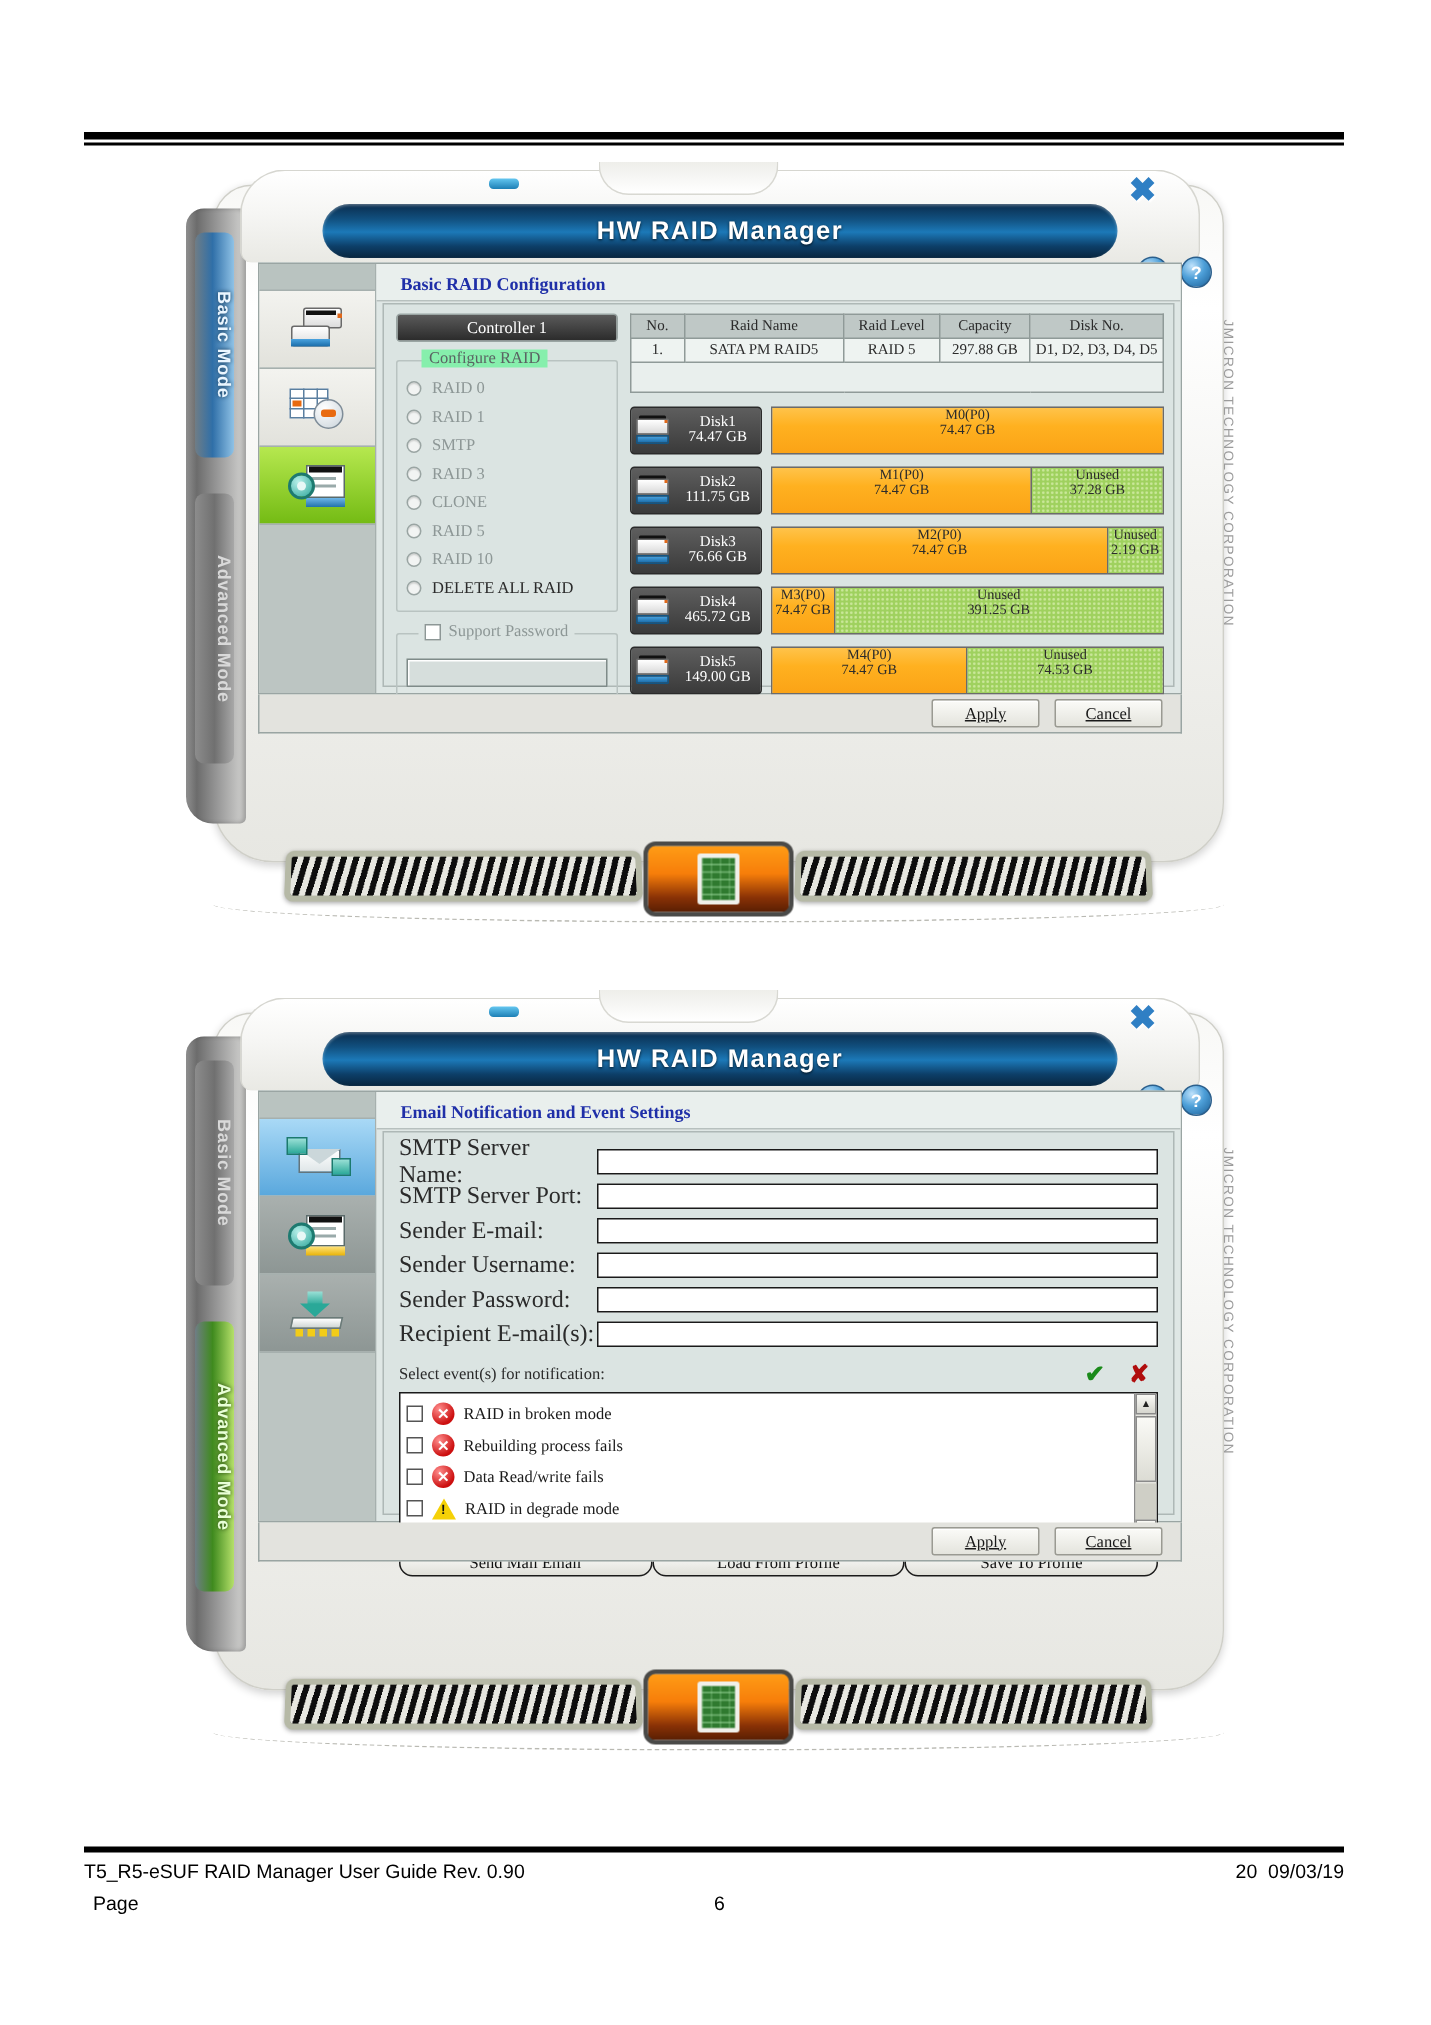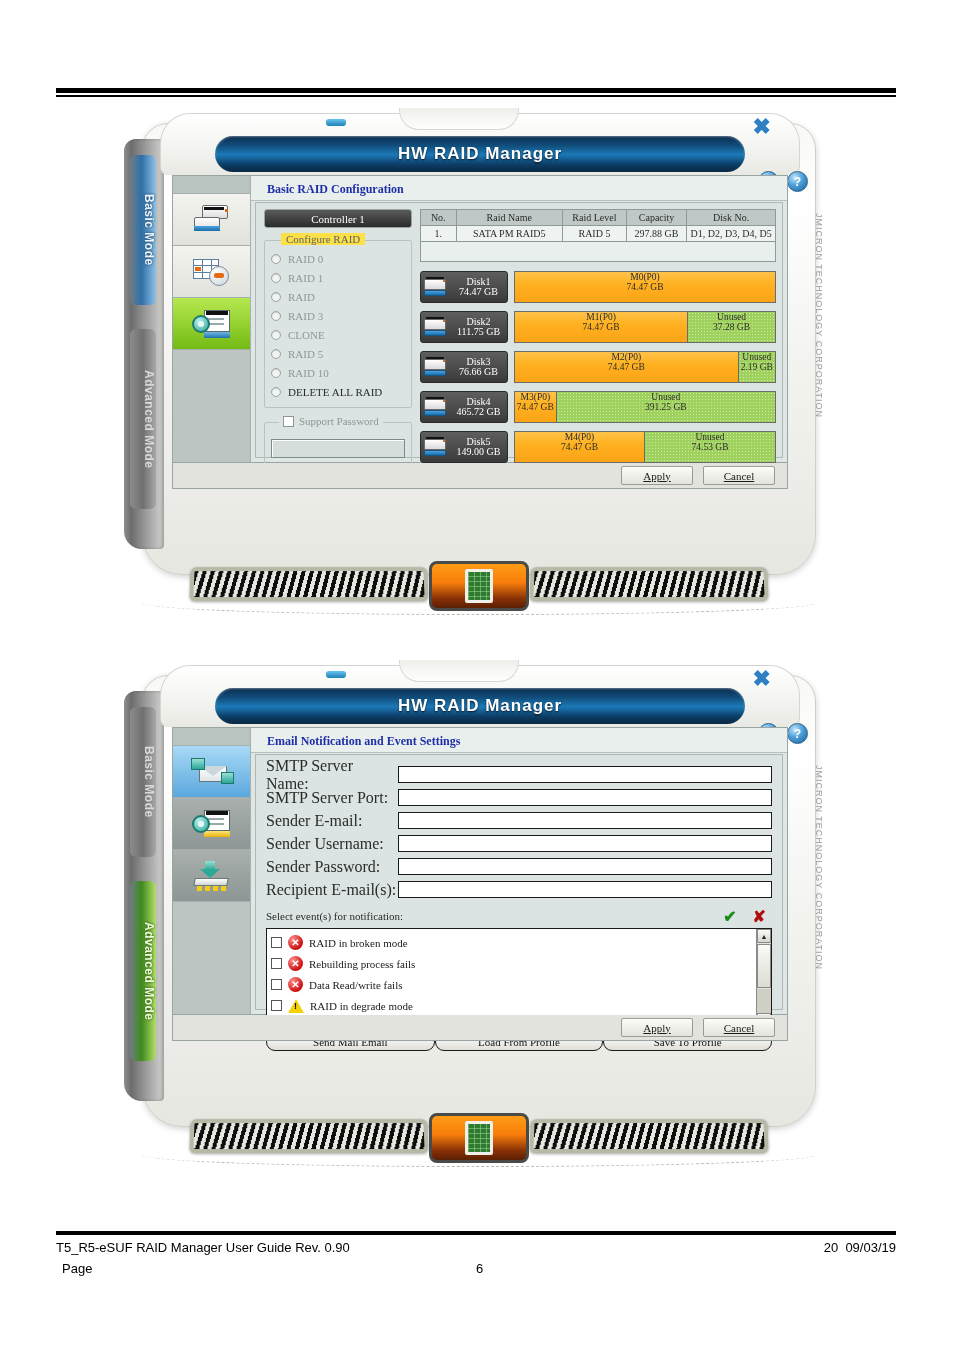--- a/index.html
+++ b/index.html
@@ -170,21 +170,21 @@
     background: linear-gradient(180deg,#5a5a5a,#2b2b2b);
     color:#fff; font-size:11px; display:flex; align-items:center; justify-content:center;
     border:1px solid #9aa5a3;
     font-family:"Liberation Serif", serif;
   }
   .fieldset {
     margin-top:12px; border:1px solid #b9c3c1; padding:8px 6px 6px 6px;
     position:relative; border-radius:2px;
   }
   .legend {
-    position:absolute; top:-8px; left:16px; background:#fde047; padding:0 5px;
+    position:absolute; top:-8px; left:16px; background:#86efac; padding:0 5px;
     font-size:11px; color:#5a6463; font-family:"Liberation Serif", serif;
   }
   .radio-row { display:flex; align-items:center; gap:7px; height:19px; }
   .radio {
     width:10px; height:10px; border-radius:50%;
     background:#f2f4f3; border:1px solid #9aa5a3;
     box-shadow: inset 0 1px 1px rgba(0,0,0,0.15);
   }
   .radio-lbl { font-size:11px; color:#8d9796; font-family:"Liberation Serif", serif; }
   .radio-lbl.strong { color:#2b2b2b; }
@@ -436,21 +436,21 @@
             <div class="radio-row">
               <span class="radio"></span>
               <span class="radio-lbl">RAID 0</span>
             </div>
             <div class="radio-row">
               <span class="radio"></span>
               <span class="radio-lbl">RAID 1</span>
             </div>
             <div class="radio-row">
               <span class="radio"></span>
-              <span class="radio-lbl">RAID</span>
+              <span class="radio-lbl">SMTP</span>
             </div>
             <div class="radio-row">
               <span class="radio"></span>
               <span class="radio-lbl">RAID 3</span>
             </div>
             <div class="radio-row">
               <span class="radio"></span>
               <span class="radio-lbl">CLONE</span>
             </div>
             <div class="radio-row">

